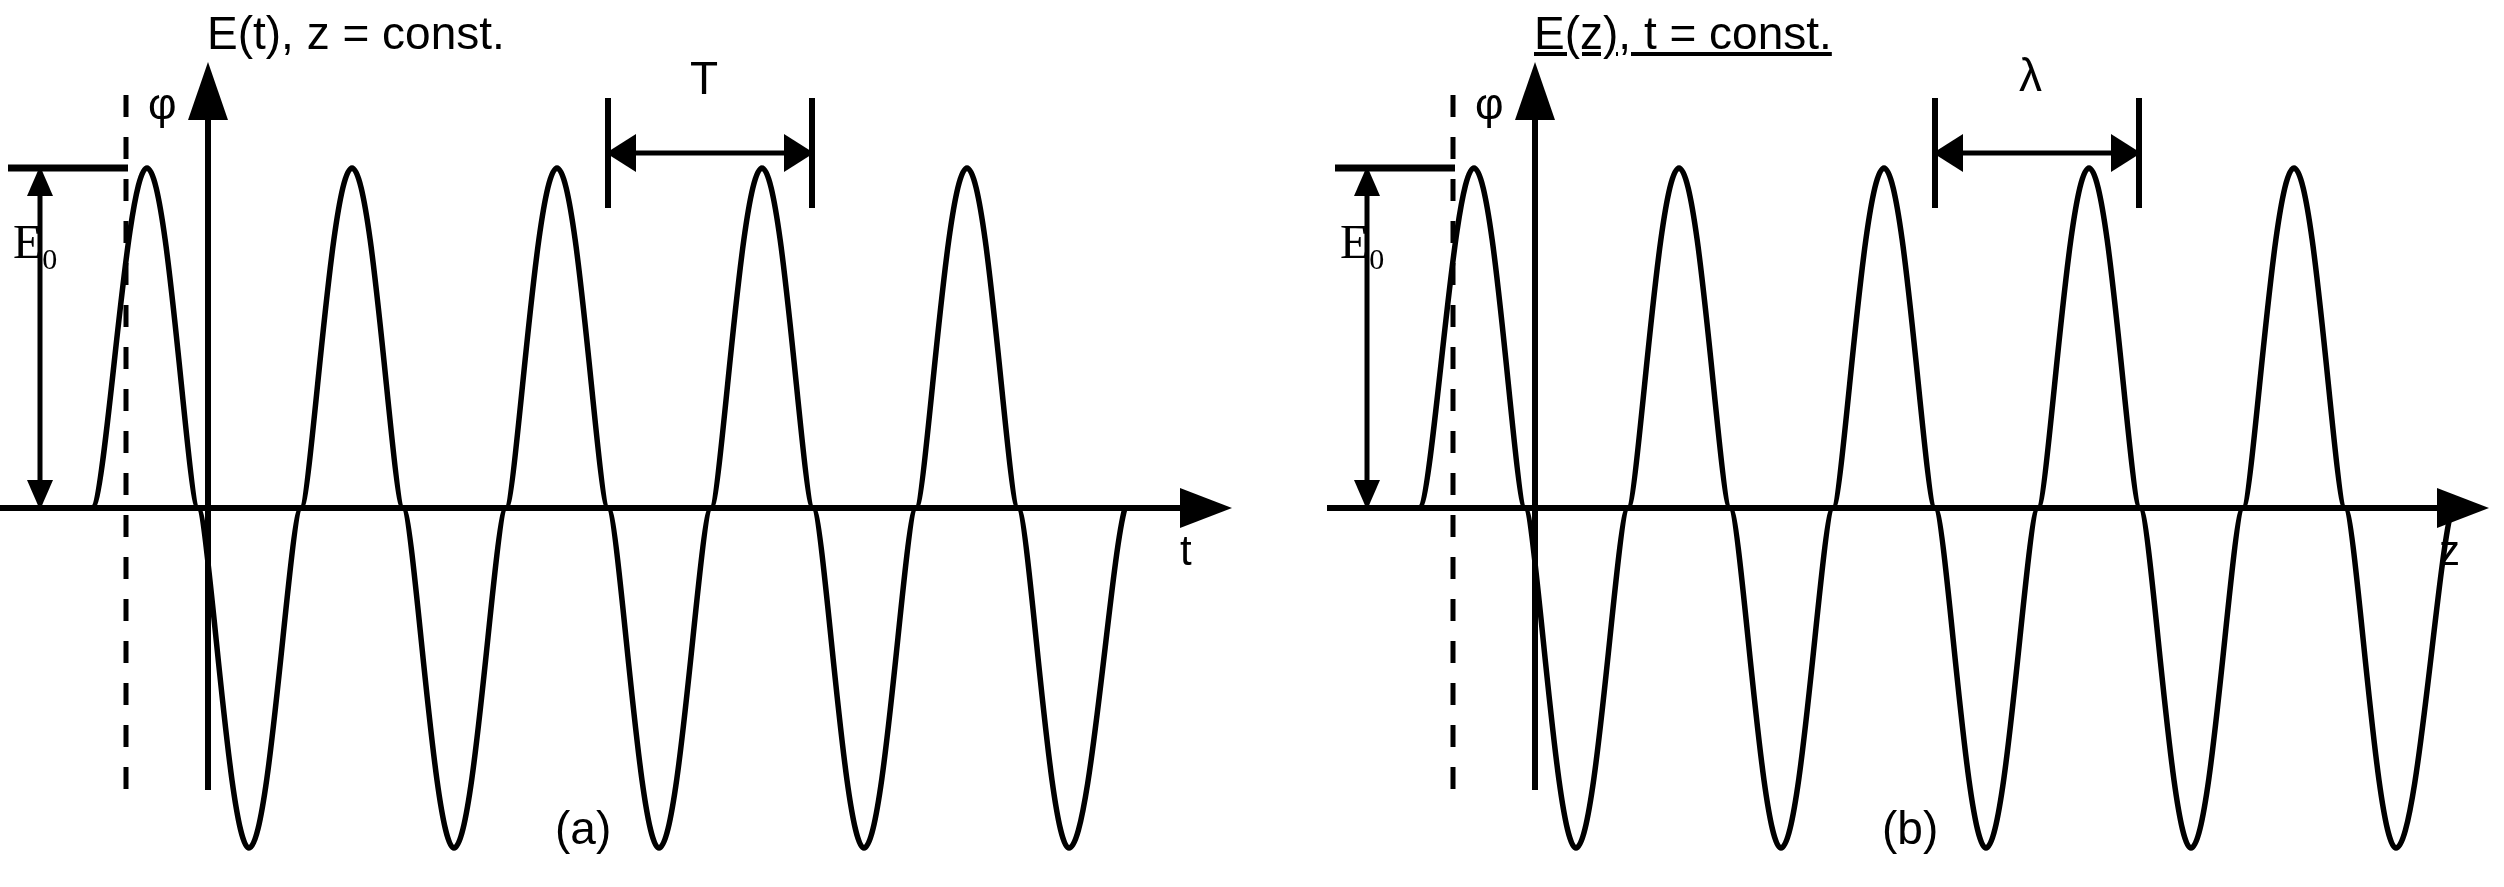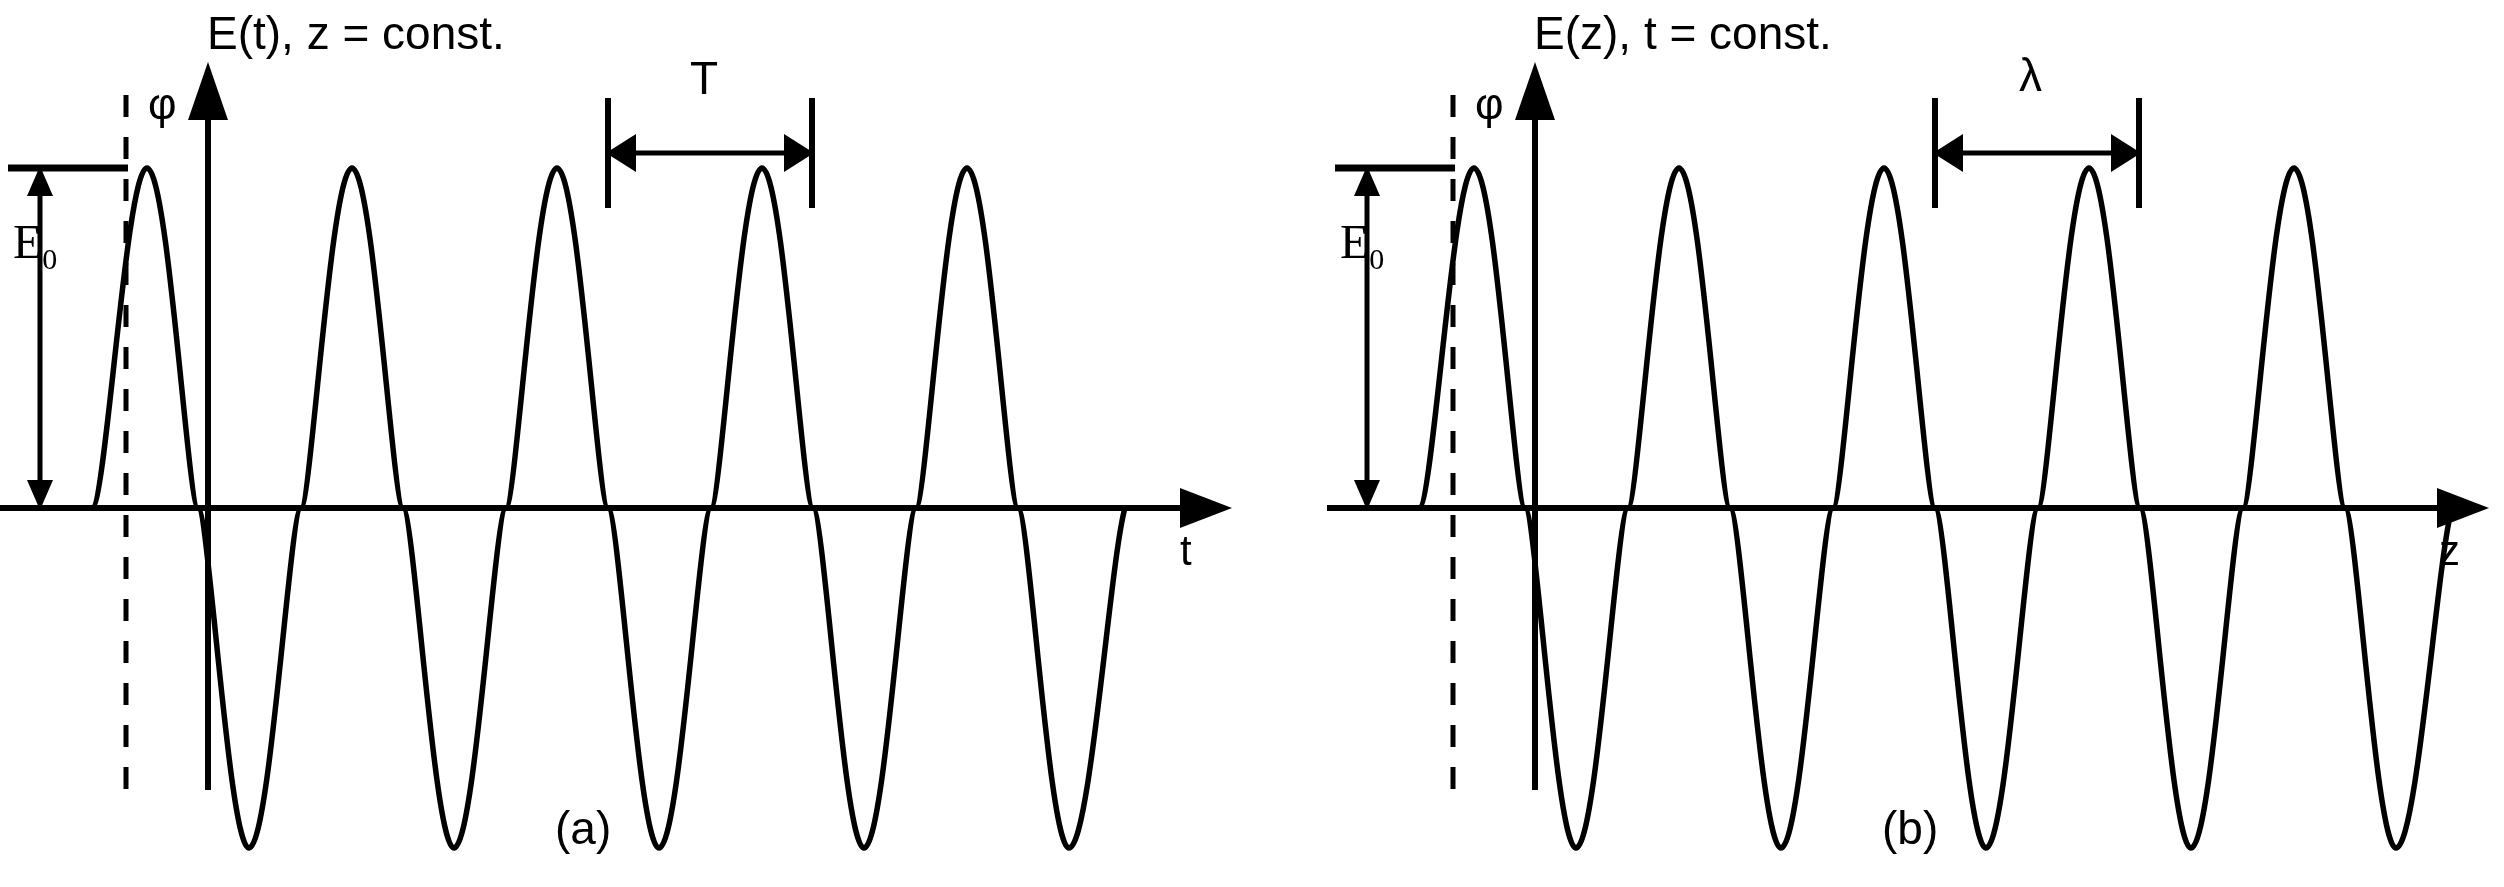--- a/index.html
+++ b/index.html
@@ -87,21 +87,21 @@
 
     <div class="lbl meas" style="left:690px;top:55px;">T</div>
 
     <div class="lbl axis-lbl" style="left:1180px;top:530px;">t</div>
 
     <div class="lbl caption" style="left:555px;top:805px;">(a)</div>
   </div>
 
   <div style="position:absolute;left:1327px;top:0;width:1177px;height:887px;">
 
-    <div class="lbl title" style="left:207px;top:10px;">E(z), t = const.</div>
+    <div class="lbl title" style="left:207px;top:10px;text-decoration:underline;">E(z), t = const.</div>
 
     <svg class="panel" width="1177" height="887">
       <g fill="none" stroke="#000" stroke-width="6" stroke-linecap="butt">
         <line x1="0" y1="508" x2="1110" y2="508"></line>
       </g>
       <polygon points="1110,488 1162,508 1110,528" fill="#000"></polygon>
 
       <g fill="none" stroke="#000" stroke-width="6">
         <line x1="208" y1="112" x2="208" y2="790"></line>
       </g>

